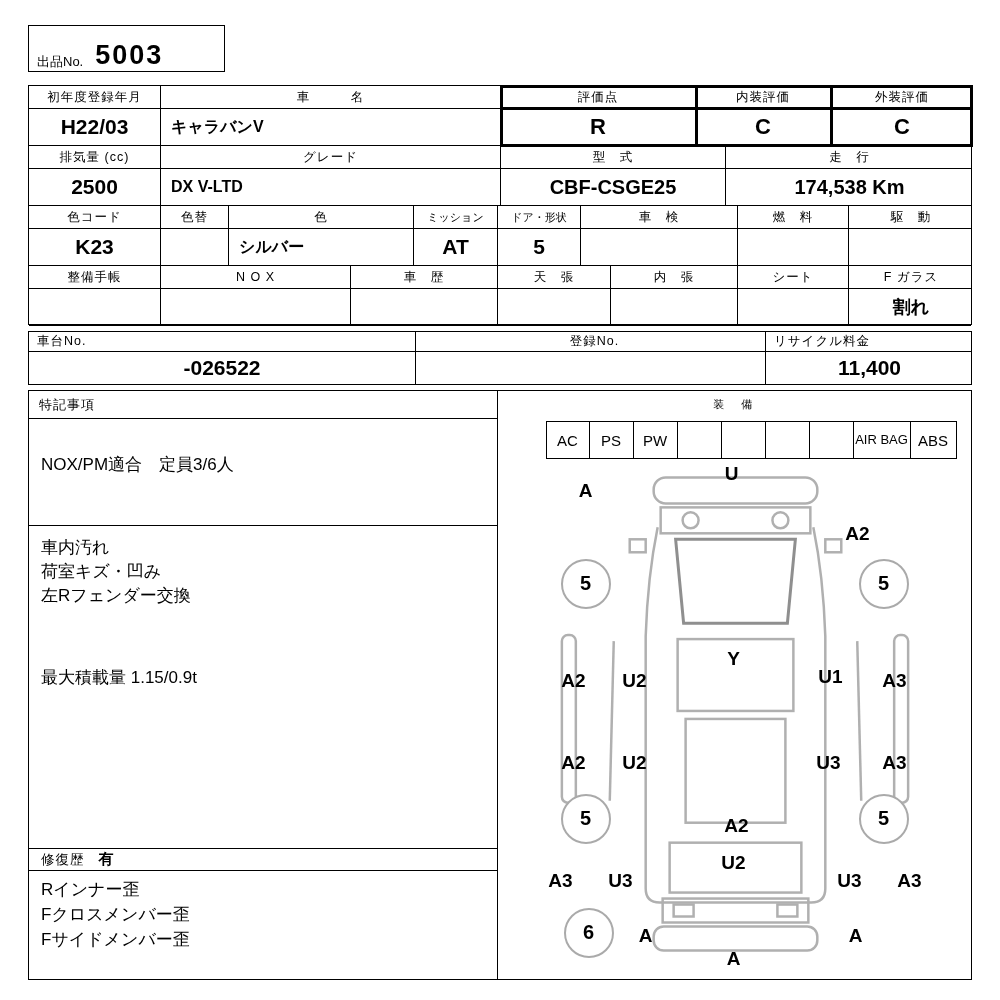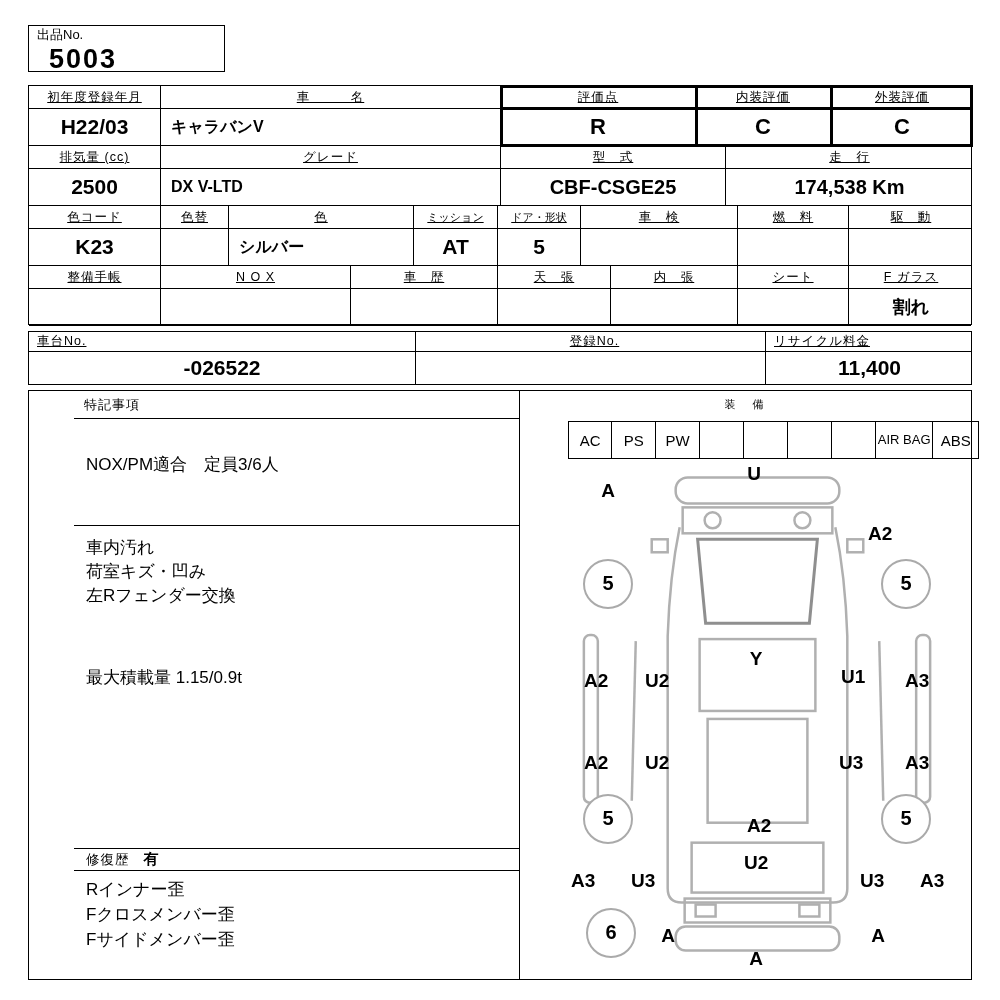--- a/index.html
+++ b/index.html
@@ -2,31 +2,31 @@
 <html><head>
 <meta charset="utf-8">
 <style>
   * { margin:0; padding:0; box-sizing:border-box; }
   html,body { width:1000px; height:1000px; background:#fff; color:#000;
     font-family:"Liberation Sans","DejaVu Sans",sans-serif; }
   #sheet { position:relative; width:1000px; height:1000px; background:#fff; overflow:hidden; }
 
   
   #auction-box { position:absolute; left:28px; top:25px; width:197px; height:47px;
-    border:1.5px solid #000; display:flex; align-items:flex-start; padding-left:8px;flex-direction:column; }
+    border:1.5px solid #000; display:flex; align-items:flex-end; padding-left:8px; }
   #auction-box .abl { font-size:13px; }
   #auction-box .anum { font-size:27px; font-weight:bold; letter-spacing:2px; margin-left:12px; }
 
   
   .tbl { position:absolute; background:#fff; border:1.5px solid #000; }
   .row { display:flex; border-bottom:1px solid #000; }
   .row:last-child { border-bottom:none; }
   .cell { border-right:1px solid #000; overflow:hidden; flex:0 0 auto; }
   .cell:last-child { border-right:none; }
-  .lbl-row { height:23px;text-decoration:underline; }
+  .lbl-row { height:23px; }
   .val-row { height:37px; }
   .lbl { font-size:12.5px; text-align:center; line-height:22px; letter-spacing:1px; white-space:nowrap; }
   .lbl.small { font-size:11px; letter-spacing:0; }
   .lbl.left { text-align:left; padding-left:8px; }
   .val { font-size:20px; font-weight:bold; text-align:center; line-height:36px; white-space:nowrap; }
   .val.big { font-size:21px; }
   .val.left { text-align:left; padding-left:10px; font-size:16px; }
   .val.medium { font-size:18px; }
   .val.score { font-size:22px; }
 
@@ -160,21 +160,21 @@
       <div class="cell lbl left" style="width:350px;text-align:center">登録No.</div>
       <div class="cell lbl left" style="width:207px;text-align:left">リサイクル料金</div>
     </div>
     <div class="row val-row">
       <div class="cell val big" style="width:387px">-026522</div>
       <div class="cell val" style="width:350px"></div>
       <div class="cell val big" style="width:207px">11,400</div>
     </div>
   </div>
 
-  <div id="lower-block" class="tbl" style="position:absolute;padding-left:45px;">
+  <div id="lower-block" class="tbl" style="position:absolute;">
 
     <div id="notes-pane">
       <div class="notes-header">特記事項</div>
       <div class="notes-s1">NOX/PM適合　定員3/6人</div>
       <div class="notes-s2">
         <div>車内汚れ</div>
         <div>荷室キズ・凹み</div>
         <div>左Rフェンダー交換</div>
         <div class="payload">最大積載量  1.15/0.9t</div>
       </div>

